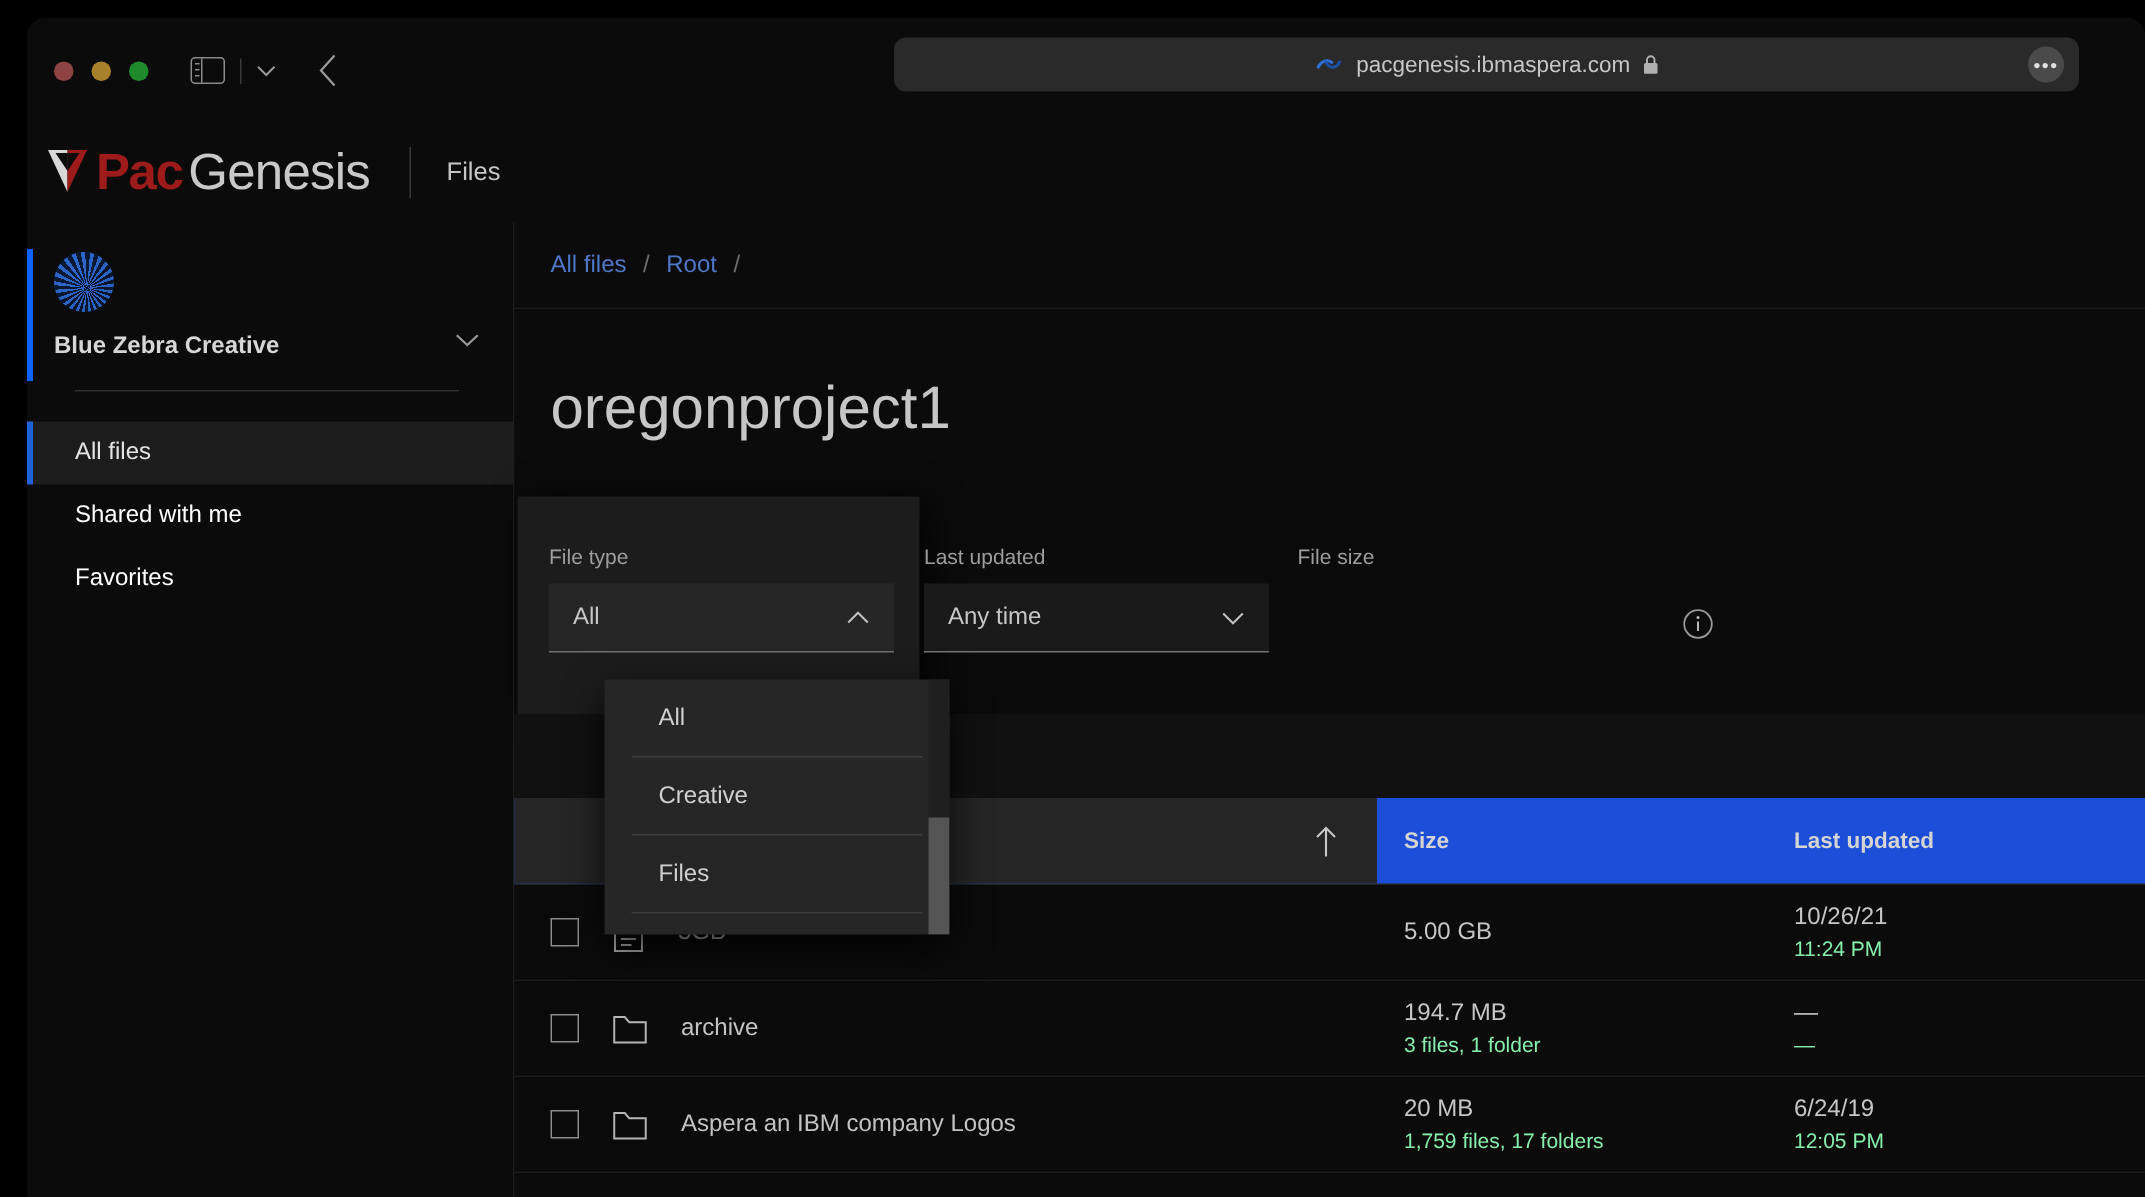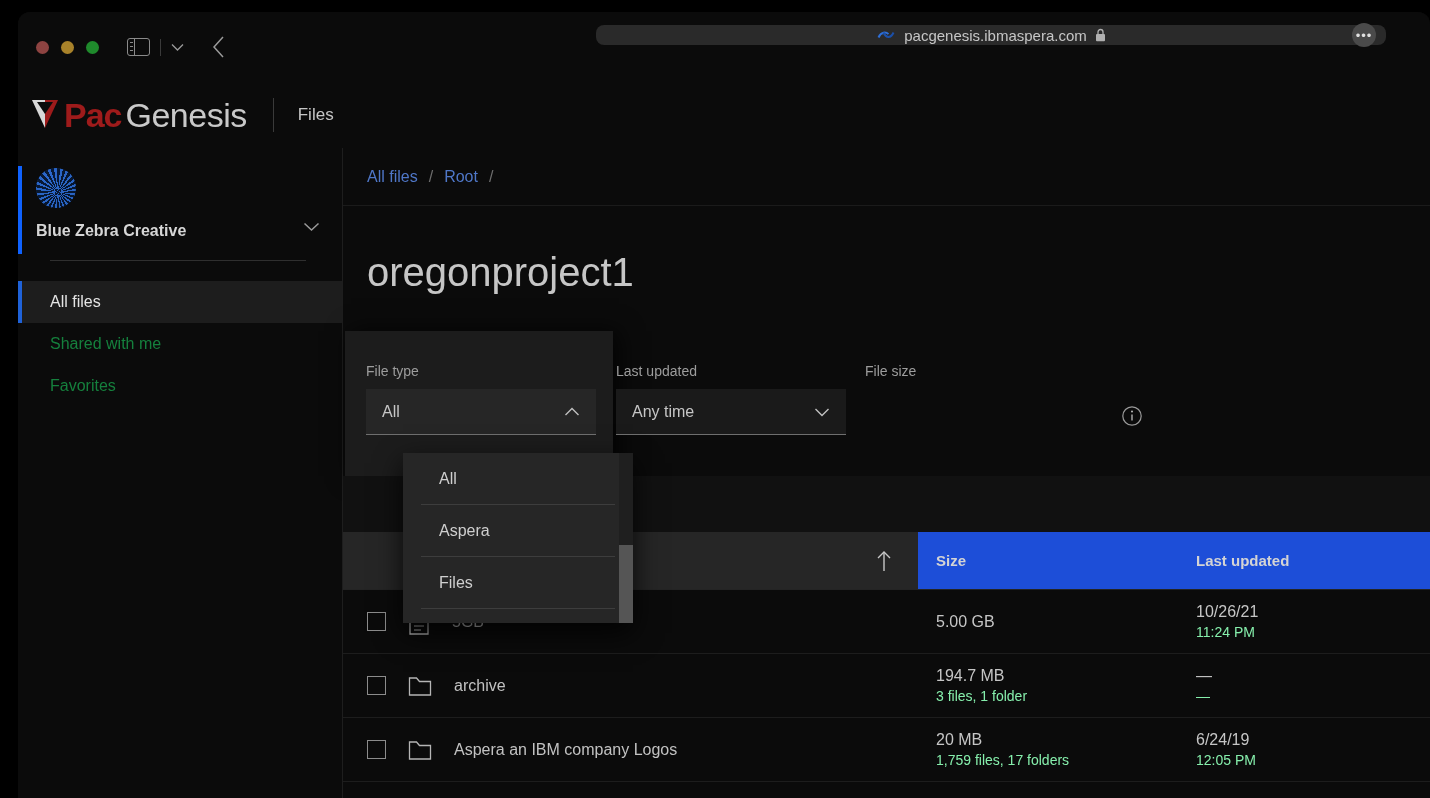--- a/index.html
+++ b/index.html
@@ -37,21 +37,21 @@
   .sidebar-toggle { width: 23px; height: 18px; border: 1.4px solid #8a8a8a; border-radius: 3px; position: relative; }
   .sidebar-toggle::before { content:""; position:absolute; left:6px; top:0; bottom:0; width:1.4px; background:#8a8a8a; }
   .sidebar-toggle::after { content:""; position:absolute; left:1.6px; top:3px; width:3px; height:1.2px;
      background:#8a8a8a; box-shadow:0 4px 0 #8a8a8a, 0 8px 0 #8a8a8a; }
   .v-sep { width:1px; height:17px; background:#3a3a3a; margin:0 10px; }
   .chev-small { color:#9a9a9a; font-size:13px; line-height:1; }
   .back-chev { margin-left:28px; color:#9a9a9a; }
 
   #url-bar {
     position: absolute; left: 578px; top: 13px;
-    width: 790px; height: 20px;
+    width: 790px; height: 36px;
     background: #2a2a2a; border-radius: 8px;
     display: flex; align-items: center; justify-content: center;
     gap: 8px;
   }
   #url-bar .url-text { color: #c6c6c6; font-size: 15px; }
   .favicon { width: 20px; height: 14px; }
   .lock { font-size: 13px; color:#b0b0b0; }
   .more-btn {
     position:absolute; right:10px; top:50%; transform:translateY(-50%);
     width:24px;height:24px;border-radius:50%;background:#4a4a4a;
@@ -100,21 +100,21 @@
   }
   #org-row { display:flex; align-items:flex-start; justify-content:space-between;
              margin:14px 0 0 4px; padding-right:4px; }
   #org-name { color:#d6d6d6; font-size:16px; font-weight:700; }
   .chev { color:#9a9a9a; }
   #org-divider { height:1px; background:#2f2f2f; margin:20px 18px 0 18px; }
 
   #nav-list { margin-top: 20px; }
   .nav-item {
     position:relative; height:42px; display:flex; align-items:center;
-    padding-left:32px; color:#15803d; font-size:16px;
+    padding-left:32px; color:#ffffff; font-size:16px;
   }
   .nav-item.active { background:#1d1d1d; color:#e4e4e4; }
   .nav-item.active::before { content:""; position:absolute; left:0; top:0; bottom:0;
     width:4px; background:#1f62d8; }
 
   
   #main { flex:1; background:#0b0b0b; position:relative; }
   #breadcrumb {
     height:58px; display:flex; align-items:center; gap:11px;
     padding-left:24px; border-bottom:1px solid #1b1b1b;
@@ -391,20 +391,20 @@
             <span class="secondary">12:05 PM</span>
           </div>
         </div>
       </div>
 
     </div>
   </div>
 
   <div id="filetype-menu">
     <div class="menu-opt">All</div>
-    <div class="menu-opt">Aspera</div>
+    <div class="menu-opt">Creative</div>
     <div class="menu-opt">Files</div>
     <div id="menu-scrollbar">
       <div class="thumb"></div>
     </div>
   </div>
 
 </div>
 
 </body></html>

